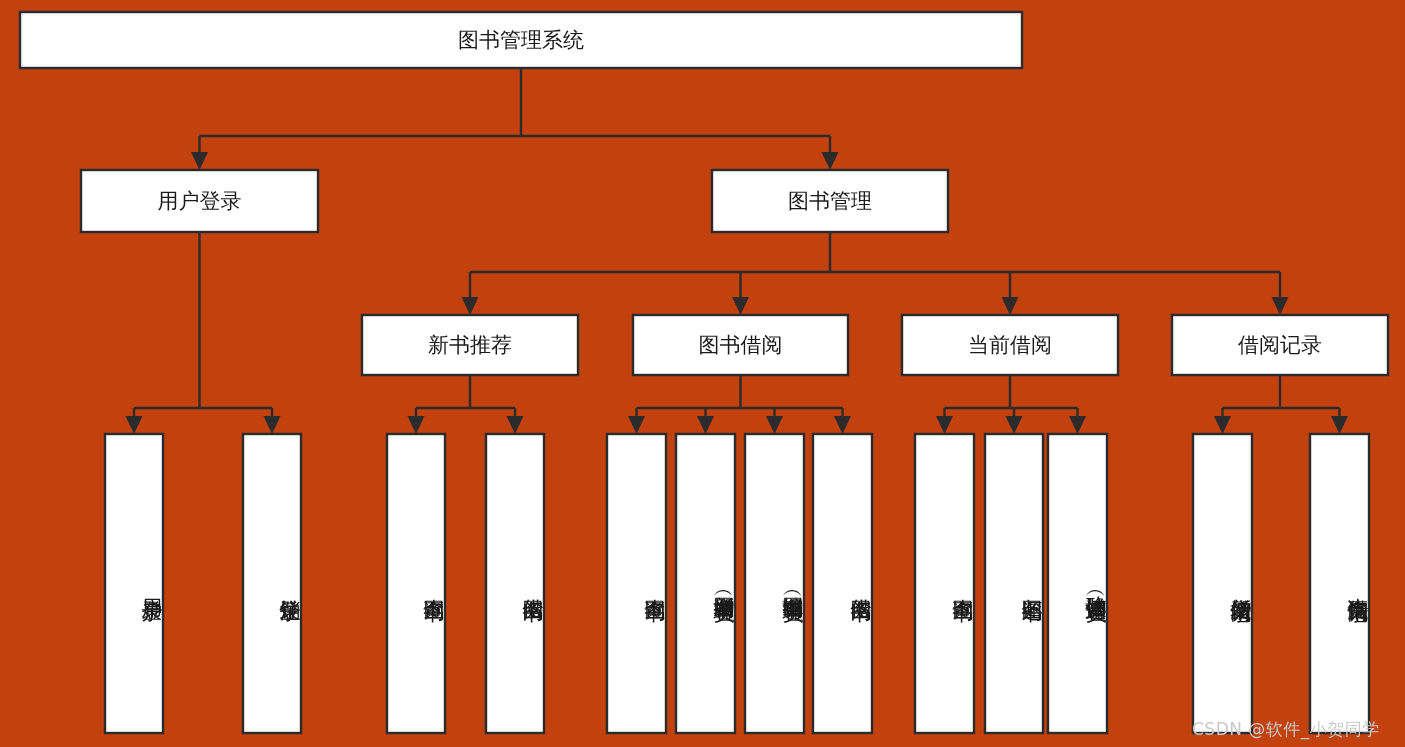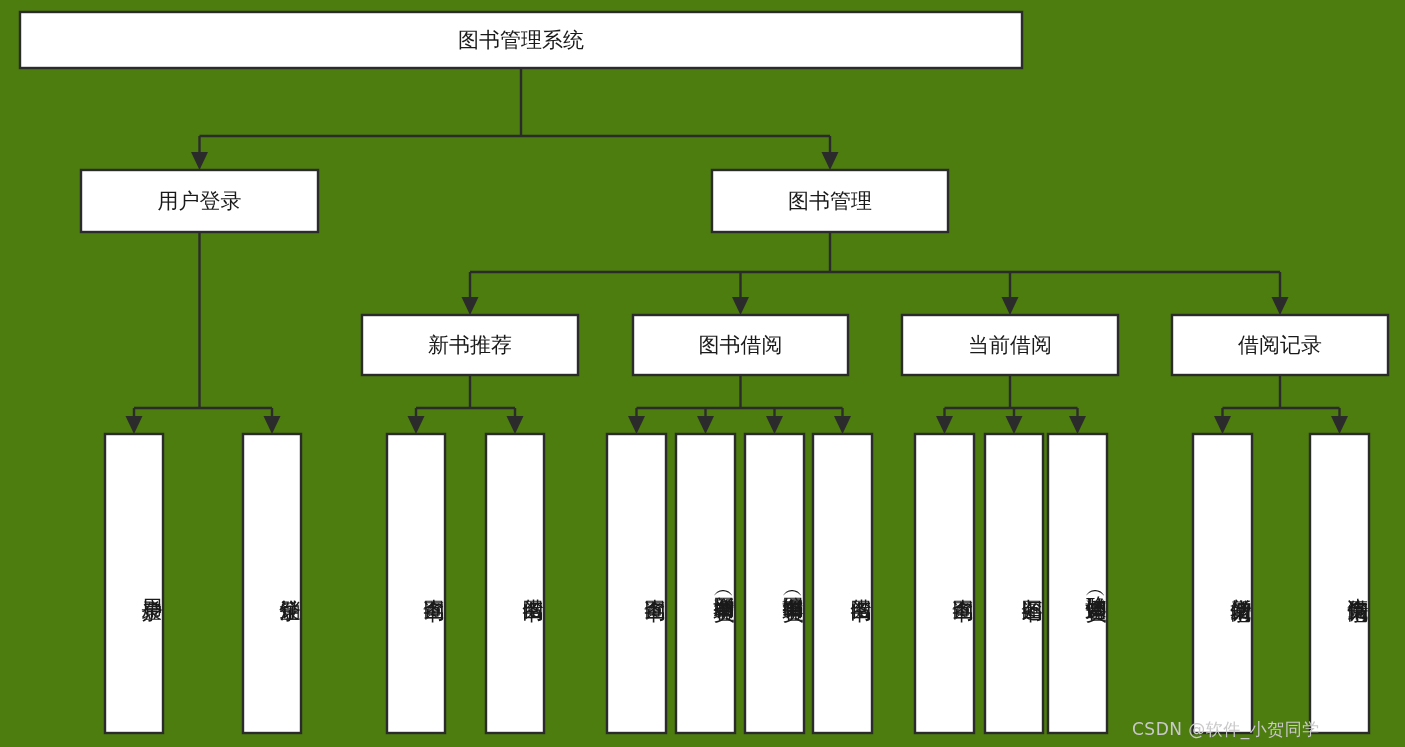--- a/index.html
+++ b/index.html
@@ -7,21 +7,21 @@
     padding: 0;
     background: #ffffff;
   }
   body {
     font-family: "DejaVu Sans", "Liberation Sans", sans-serif;
   }
   #diagram-root {
     position: relative;
     width: 1405px;
     height: 747px;
-    background: #4d7c0f;
+    background: #c2410c;
     overflow: hidden;
   }
   svg.flow {
     position: absolute;
     left: 0;
     top: 0;
     width: 1405px;
     height: 747px;
   }
   .node-rect {
@@ -169,14 +169,14 @@
       <div class="vert-text-wrap" style="left: 676px; top: 442px; width: 59px; height: 283px;">新增图书（管理员）</div>
       <div class="vert-text-wrap" style="left: 745px; top: 442px; width: 59px; height: 283px;">编辑图书（管理员）</div>
       <div class="vert-text-wrap" style="left: 813px; top: 442px; width: 59px; height: 283px;">借阅图书</div>
       <div class="vert-text-wrap" style="left: 915px; top: 442px; width: 59px; height: 283px;">查询图书</div>
       <div class="vert-text-wrap" style="left: 985px; top: 442px; width: 58px; height: 283px;">归还图书</div>
       <div class="vert-text-wrap" style="left: 1048px; top: 442px; width: 59px; height: 283px;">确认归还（管理员）</div>
       <div class="vert-text-wrap" style="left: 1193px; top: 442px; width: 59px; height: 283px;">新增借阅记录</div>
       <div class="vert-text-wrap" style="left: 1310px; top: 442px; width: 59px; height: 283px;">查询借阅记录</div>
     </div>
 
-  <div class="watermark" style="left: 1132px; top: 718px;">CSDN @软件_小贺同学</div>
+  <div class="watermark" style="left: 1192px; top: 718px;">CSDN @软件_小贺同学</div>
 </div>
 
 </body></html>

